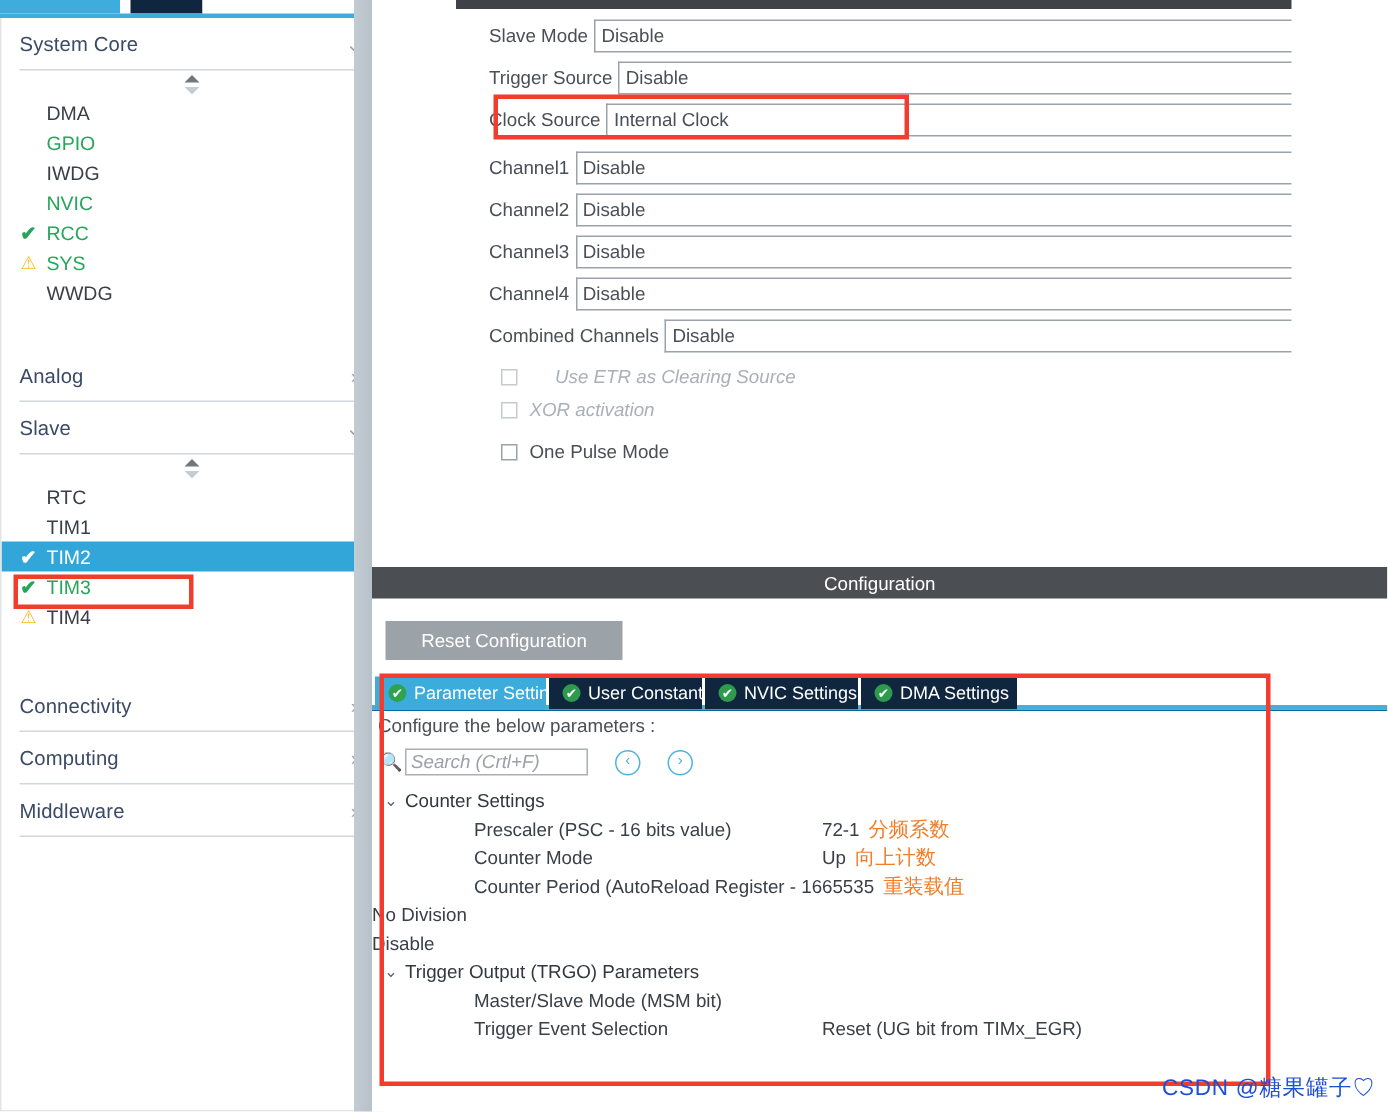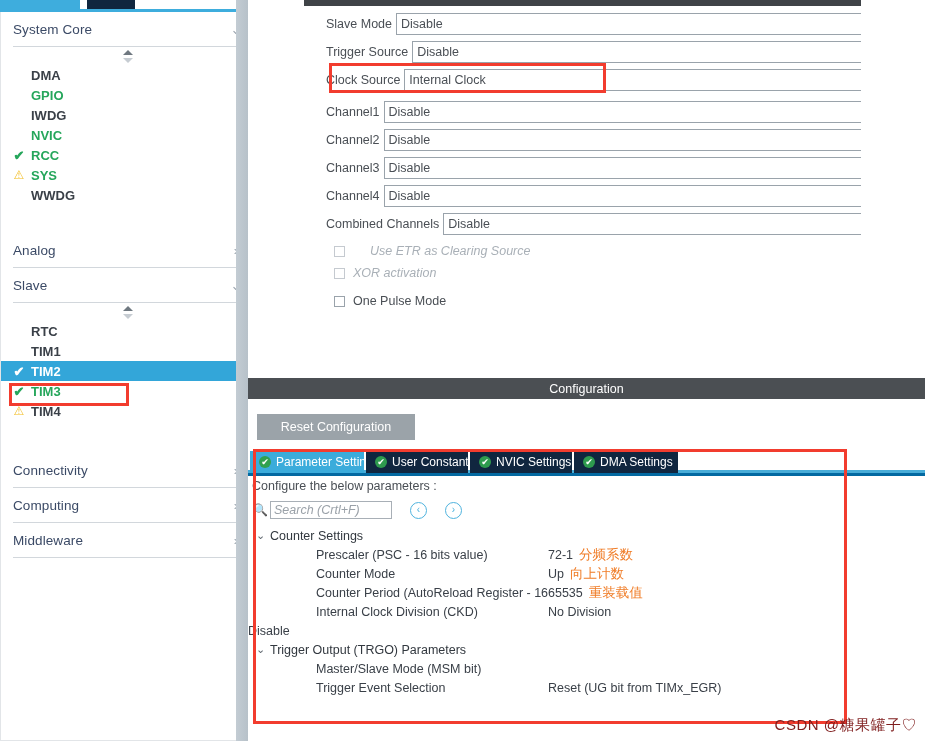--- a/index.html
+++ b/index.html
@@ -127,21 +127,21 @@
     font-size: 12px;
     line-height: 1;
   }
   .sb-item .badge.check { color: #25a65b; font-size: 13px; font-weight: bold; }
   .sb-item .badge.warn  { color: #f2bb1c; font-size: 12px; }
   .sb-item.sel {
     background: #33a6d9;
   }
   .sb-item.sel .sb-label { color: #ffffff; }
   .sb-item.sel .badge.check { color: #ffffff; }
-  .sb-label { line-height: 1; font-weight: bold; }
+  .sb-label { line-height: 1; }
 
   
   #tim2-highlight {
     position: absolute;
     left: 8px;
     top: 371px;
     width: 120px;
     height: 23px;
     border: 3px solid #f23c2e;
     box-sizing: border-box;
@@ -330,21 +330,21 @@
   .ctab.active .tick {
     background: #30a14f;
   }
 
   
   #param-area {
     position: absolute;
     left: 0; top: 95px;
     width: 677px; height: 268px;
     background: #ffffff;
-    border-top: 3px solid #0369a1;
+    border-top: 1px solid #0369a1;
     box-sizing: border-box;
     text-decoration: underline;
   }
   #param-hint {
     position: absolute;
     left: 4px; top: 3px;
     font-size: 12.5px;
     color: #4a4f55;
   }
   #searchrow {
@@ -446,21 +446,21 @@
     box-sizing: border-box;
     pointer-events: none;
     z-index: 30;
   }
 
   
   #watermark {
     position: absolute;
     right: 8px; bottom: 6px;
     font-size: 15px;
-    color: #7f1d1d;
+    color: #1d4ed8;
     letter-spacing: .5px;
     white-space: nowrap;
     z-index: 40;
   }
 
   
   .mode-field.open-right { border-right: none; }
 </style>
 </head>
 <body>
@@ -678,21 +678,20 @@
             <span class="pname">Counter Mode</span>
             <span class="pval" style="width: auto;">Up</span>
             <span class="note">向上计数</span>
           </div>
           <div class="tree-row">
             <span class="pname">Counter Period (AutoReload Register - 16 bits val...</span>
             <span class="pval" style="width: auto;">65535</span>
             <span class="note">重装载值</span>
           </div>
           <div class="tree-row">
-            <span class="pname">Internal Clock Division (CKD)</span>
             <span class="pval">No Division</span>
           </div>
           <div class="tree-row">
             <span class="pval">Disable</span>
           </div>
           <div class="tree-group">
             <span class="gchev">⌄</span>
             <span>Trigger Output (TRGO) Parameters</span>
           </div>
           <div class="tree-row">

